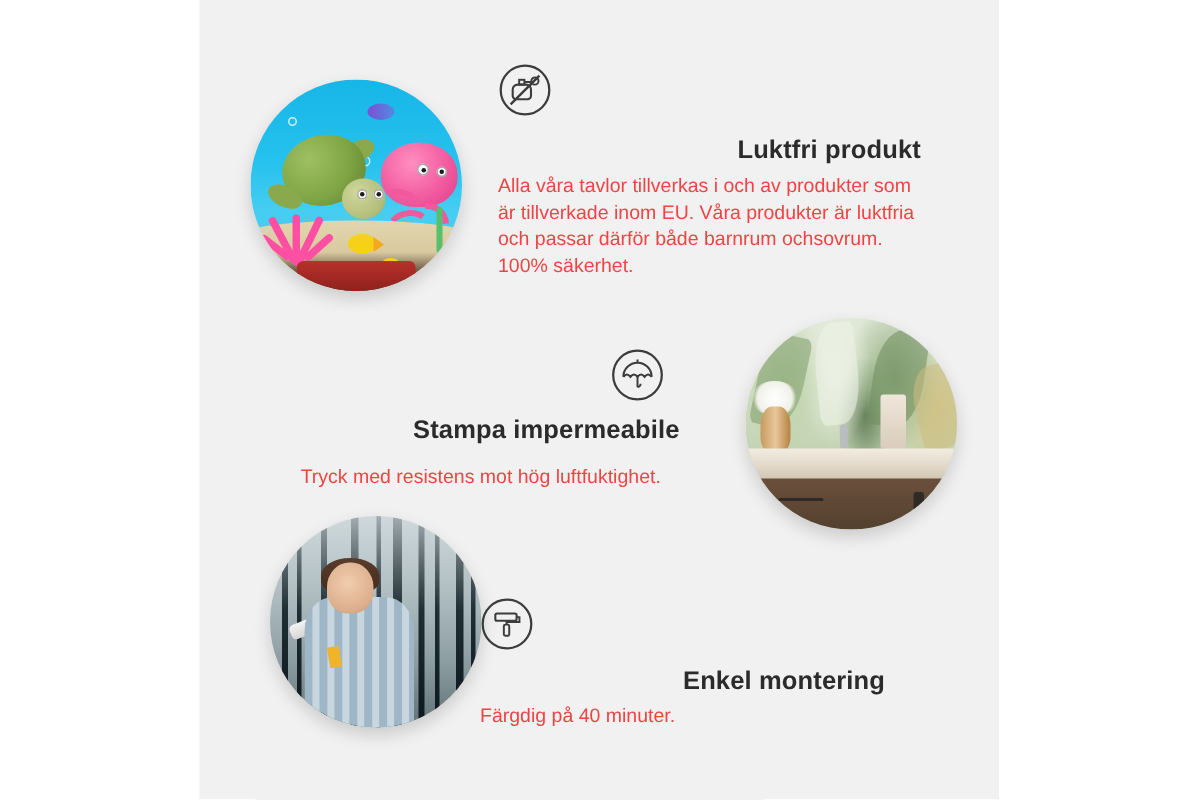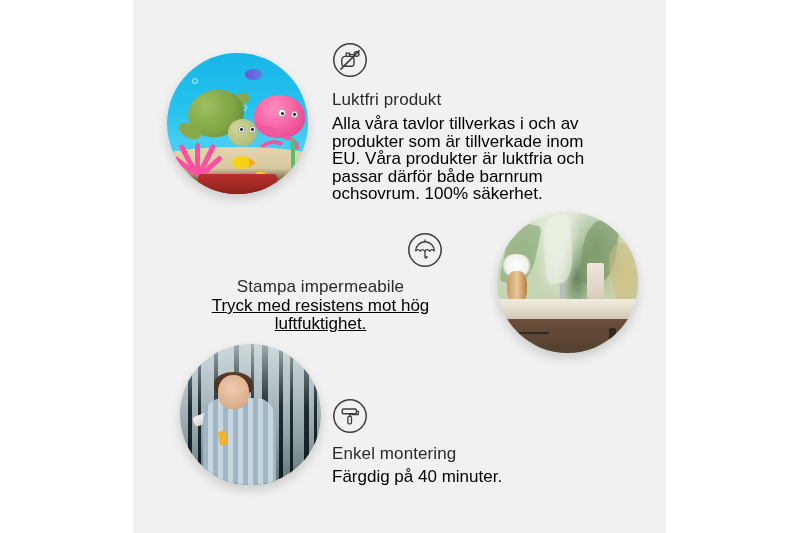--- a/index.html
+++ b/index.html
@@ -203,41 +203,42 @@
     position:absolute; left:28%; bottom:28%; width:6%; height:10%;
     background:#f0b429; border-radius:1px; transform:rotate(-10deg);
   }
 
   
   .feature { position: absolute; }
   .feature .icon-wrap { display: block; }
   .feature h2 {
     margin: 0;
     font-size: 17px;
-    font-weight: normal;
+    font-weight: bold;
     color: #2b2b2b;
     letter-spacing: .1px;
+    text-align: right;
   }
   .feature p {
     margin: 0;
-    font-size: 17px;
+    font-size: 13px;
     line-height: 17.6px;
-    color: #000000;
+    color: #ef4444;
   }
 
   #feature-odour { left: 332px; top: 42px; width: 282px; text-align: left; }
   #feature-odour h2 { margin-top: 12px; }
   #feature-odour p  { margin-top: 5px; }
 
   #feature-water { left: 188px; top: 232px; width: 265px; text-align: center; }
   #feature-water .icon-wrap { margin-left: 219px; }
   #feature-water h2 { margin-top: 9px; }
-  #feature-water p  { margin-top: 0; text-decoration: underline; }
-
-  #feature-mount { left: 332px; top: 398px; width: 270px; text-align: left; }
+  #feature-water p  { margin-top: 12px; }
+
+  #feature-mount { left: 320px; top: 398px; width: 270px; text-align: left; }
   #feature-mount h2 { margin-top: 10px; }
   #feature-mount p  { margin-top: 4px; }
 
   svg.feat-icon { display:block; }
 </style>
 </head>
 <body>
 
 <div id="stage">
 

